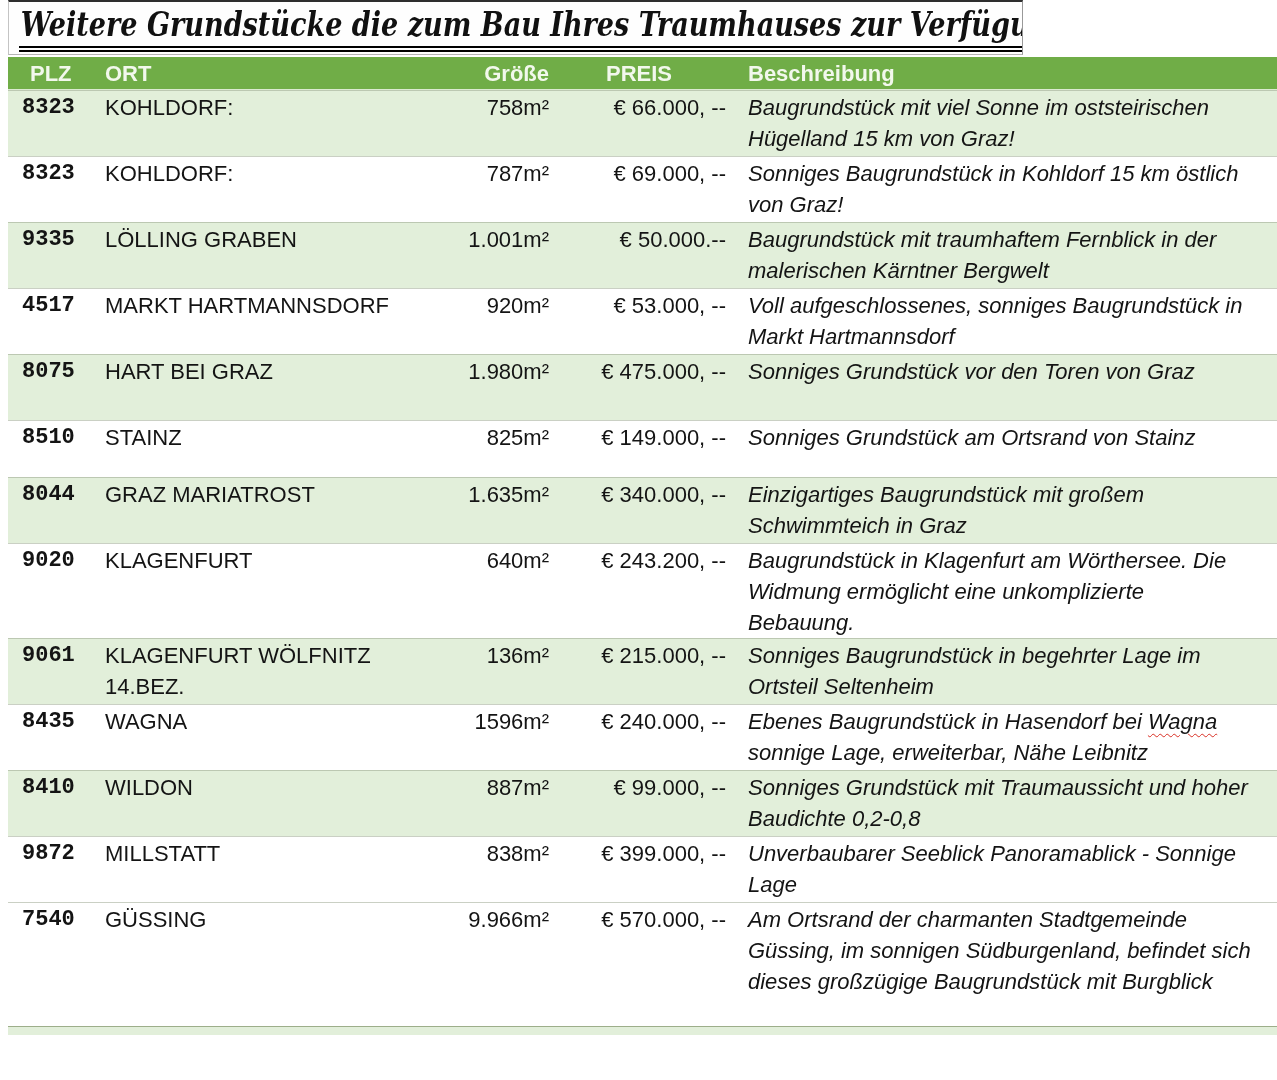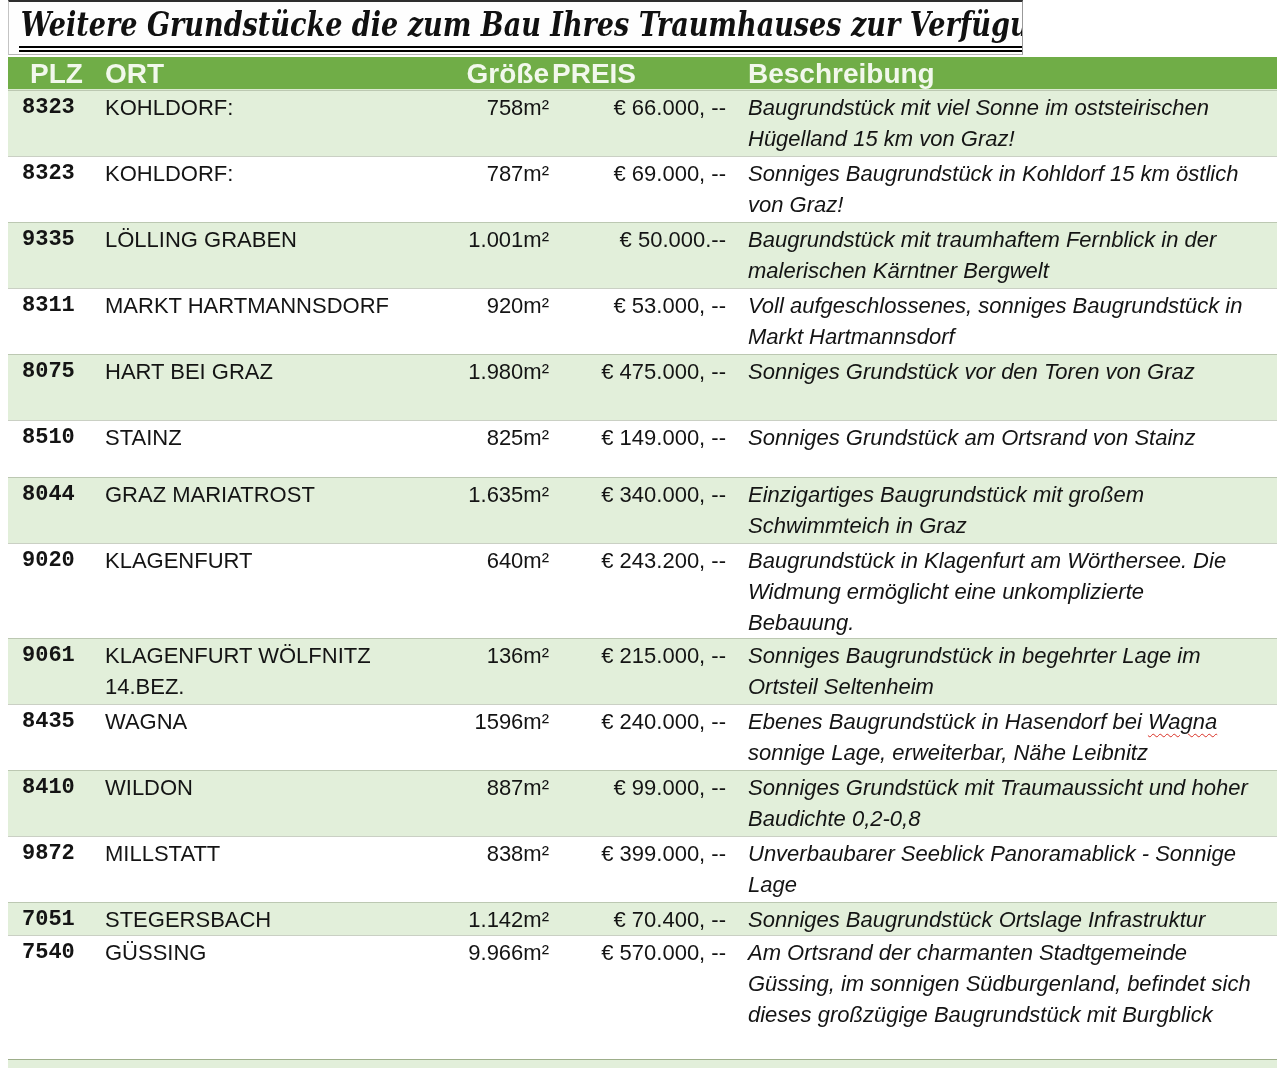--- a/index.html
+++ b/index.html
@@ -50,32 +50,32 @@
   table.listing {
     margin-left: 8px;
     margin-top: 2px;
     width: 1269px;
     border-collapse: collapse;
     table-layout: fixed;
   }
   thead th {
     background: var(--header-bg);
     color: var(--header-text);
-    font-size: 28px;
+    font-size: 22px;
     font-weight: bold;
     height: 33px;
     text-align: left;
     vertical-align: middle;
     padding: 0;
     box-shadow: inset 0 -1px 0 rgba(255,255,255,0.75);
   }
   th.h-plz  { padding-left: 22px; }
   th.h-ort  { padding-left: 0; }
   th.h-groesse { text-align: right; padding-right: 3px; }
-  th.h-preis   { text-align: left; padding-right: 8px; }
+  th.h-preis   { text-align: center; padding-right: 8px; }
   th.h-beschreibung { padding-left: 14px; }
 
   tbody td {
     font-size: 22px;
     line-height: 31px;
     vertical-align: top;
     padding: 2px 0 0 0;
     box-shadow: inset 0 1px 0 rgba(150,162,138,0.5);
   }
   tr.band-green { background: var(--band-bg); }
@@ -145,21 +145,21 @@
           <td class="cell-beschreibung">Sonniges Baugrundstück in Kohldorf 15 km östlich von Graz!</td>
         </tr>
         <tr class="band-green" style="height: 66px;">
           <td class="cell-plz">9335</td>
           <td class="cell-ort">LÖLLING GRABEN</td>
           <td class="cell-groesse">1.001m²</td>
           <td class="cell-preis">€ 50.000.--</td>
           <td class="cell-beschreibung">Baugrundstück mit traumhaftem Fernblick in der malerischen Kärntner Bergwelt</td>
         </tr>
         <tr class="band-white" style="height: 66px;">
-          <td class="cell-plz">8311</td>
+          <td class="cell-plz">4517</td>
           <td class="cell-ort">MARKT HARTMANNSDORF</td>
           <td class="cell-groesse">920m²</td>
           <td class="cell-preis">€ 53.000, --</td>
           <td class="cell-beschreibung">Voll aufgeschlossenes, sonniges Baugrundstück in Markt Hartmannsdorf</td>
         </tr>
         <tr class="band-green" style="height: 66px;">
           <td class="cell-plz">8075</td>
           <td class="cell-ort">HART BEI GRAZ</td>
           <td class="cell-groesse">1.980m²</td>
           <td class="cell-preis">€ 475.000, --</td>
@@ -207,27 +207,20 @@
           <td class="cell-preis">€ 99.000, --</td>
           <td class="cell-beschreibung">Sonniges Grundstück mit Traumaussicht und hoher Baudichte 0,2-0,8</td>
         </tr>
         <tr class="band-white" style="height: 66px;">
           <td class="cell-plz">9872</td>
           <td class="cell-ort">MILLSTATT</td>
           <td class="cell-groesse">838m²</td>
           <td class="cell-preis">€ 399.000, --</td>
           <td class="cell-beschreibung">Unverbaubarer Seeblick Panoramablick - Sonnige Lage</td>
         </tr>
-        <tr class="band-green" style="height: 33px;">
-          <td class="cell-plz">7051</td>
-          <td class="cell-ort">STEGERSBACH</td>
-          <td class="cell-groesse">1.142m²</td>
-          <td class="cell-preis">€ 70.400, --</td>
-          <td class="cell-beschreibung">Sonniges Baugrundstück Ortslage Infrastruktur</td>
-        </tr>
         <tr class="band-white" style="height: 124px;">
           <td class="cell-plz">7540</td>
           <td class="cell-ort">GÜSSING</td>
           <td class="cell-groesse">9.966m²</td>
           <td class="cell-preis">€ 570.000, --</td>
           <td class="cell-beschreibung">Am Ortsrand der charmanten Stadtgemeinde Güssing, im sonnigen Südburgenland, befindet sich dieses großzügige Baugrundstück mit Burgblick</td>
         </tr>
       </tbody>
   </table>
 

